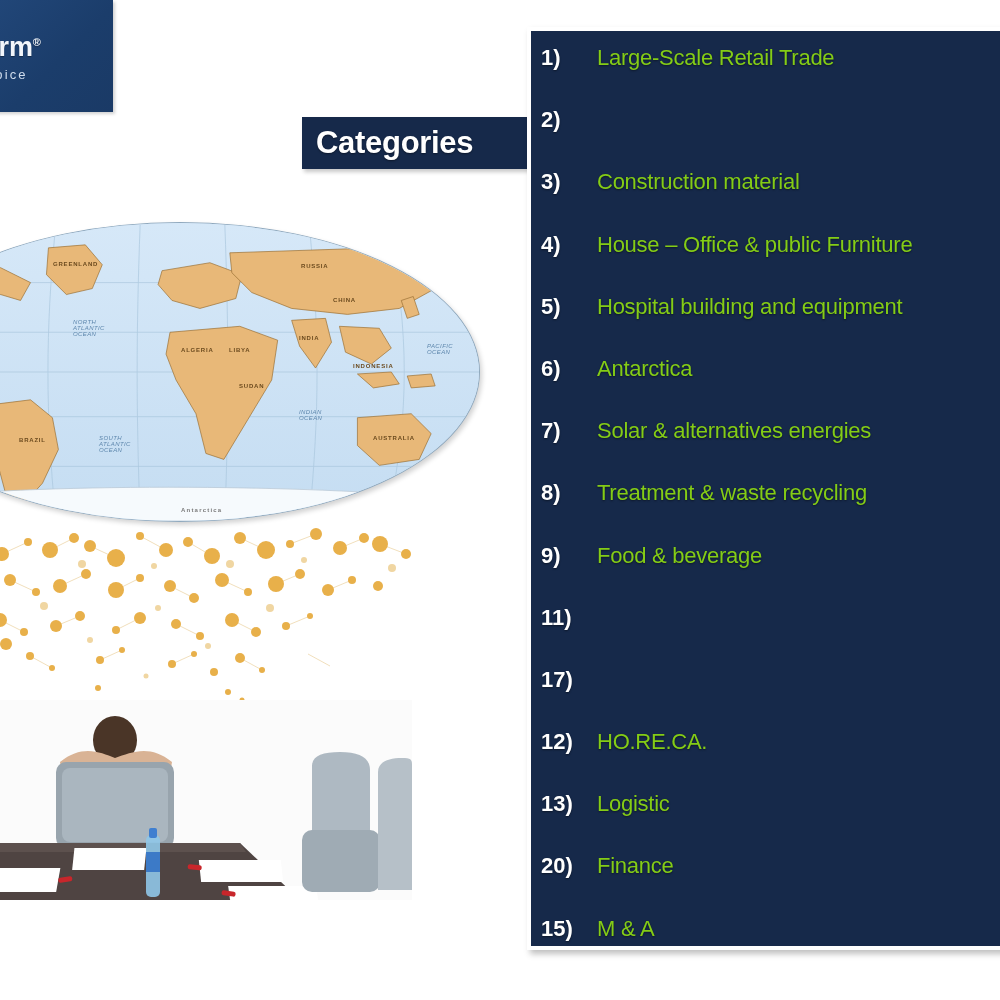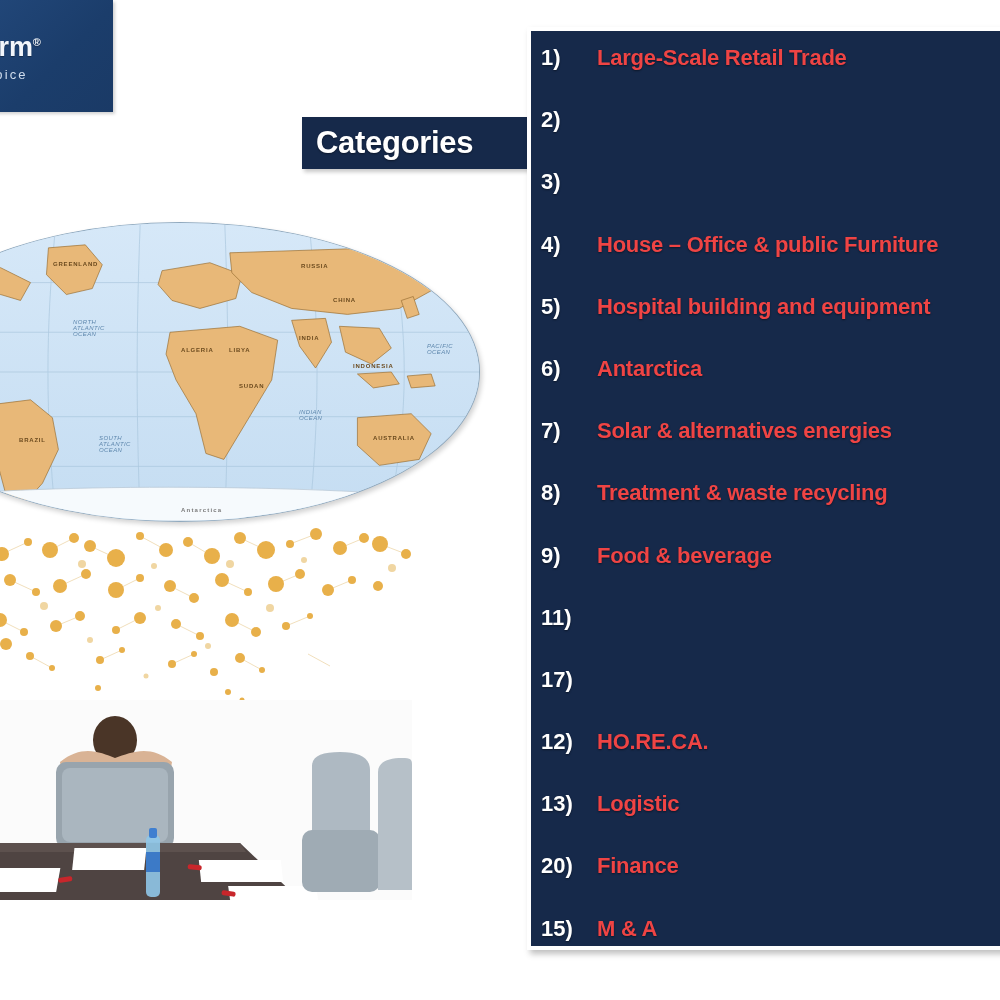--- a/index.html
+++ b/index.html
@@ -161,23 +161,23 @@
     width: 56px;
     flex: 0 0 56px;
     color: #ffffff;
     font-size: 22px;
     font-weight: bold;
     text-align: left;
     letter-spacing: 0px;
     text-shadow: 0 1px 2px rgba(0,0,0,0.45);
   }
   .cat-label {
-    color: #ef4444;
+    color: #84cc16;
     font-size: 22px;
-    font-weight: bold;
+    font-weight: normal;
     white-space: nowrap;
     letter-spacing: -0.25px;
     text-shadow: 0 1px 2px rgba(0,0,0,0.45);
   }
 </style>
 </head>
 <body>
 
 <div id="slide">
 
@@ -403,20 +403,21 @@
 
       <div class="cat-row">
         <span class="cat-num">1)</span>
         <span class="cat-label">Large-Scale Retail Trade</span>
       </div>
       <div class="cat-row">
         <span class="cat-num">2)</span>
       </div>
       <div class="cat-row">
         <span class="cat-num">3)</span>
+        <span class="cat-label">Construction material</span>
       </div>
       <div class="cat-row">
         <span class="cat-num">4)</span>
         <span class="cat-label">House – Office &amp; public Furniture</span>
       </div>
       <div class="cat-row">
         <span class="cat-num">5)</span>
         <span class="cat-label">Hospital building and equipment</span>
       </div>
       <div class="cat-row">

